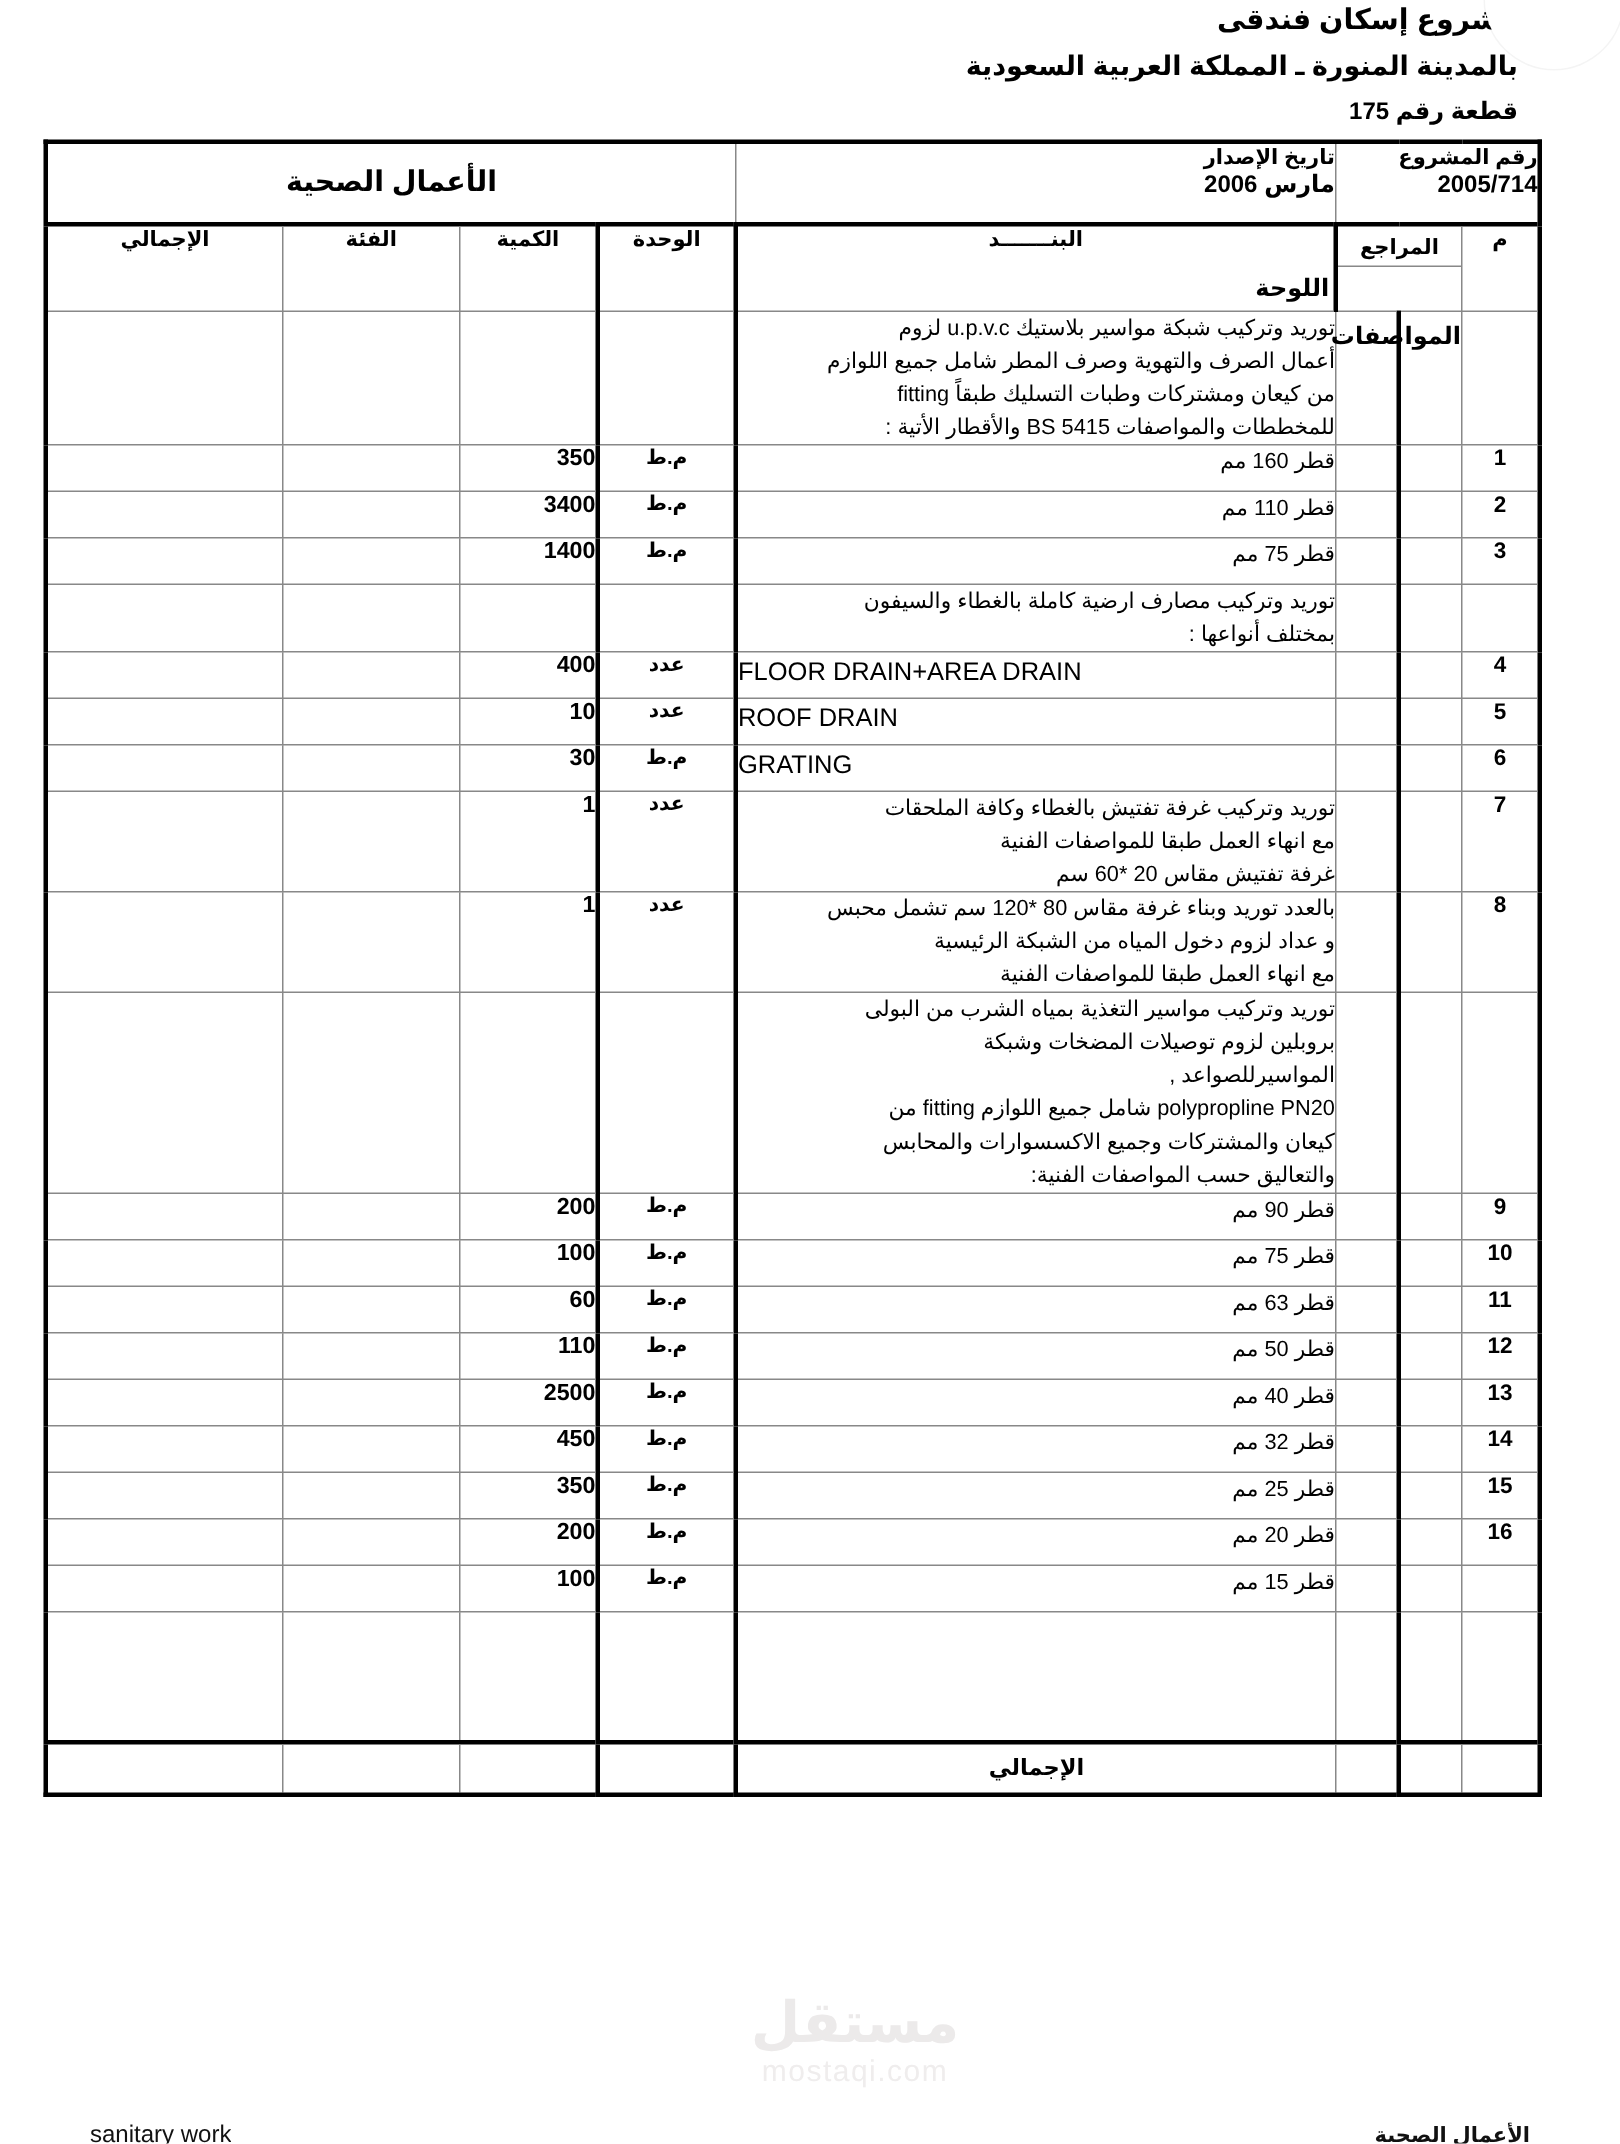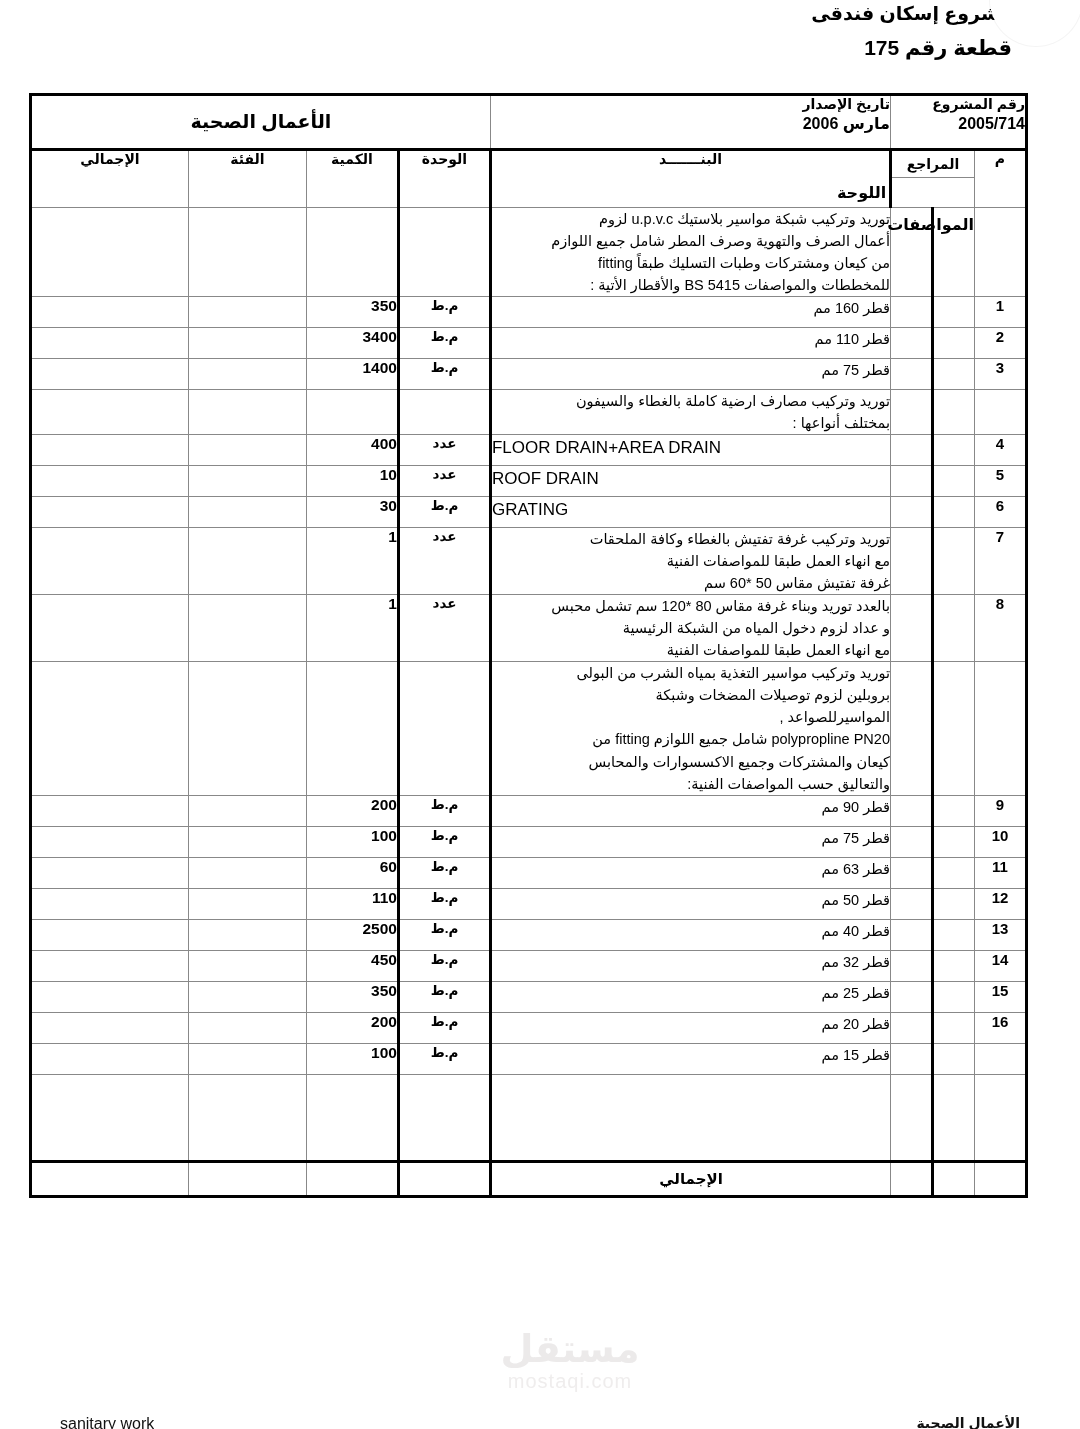--- a/index.html
+++ b/index.html
@@ -27,21 +27,21 @@
   .title-block{
     position:absolute;top:0;right:68px;left:52px;height:95px;
     text-align:right;
   }
   .title-line{
     font-weight:bold;color:#000;
     line-height:1.0;
   }
   .t1{font-size:19px;padding-top:4px;letter-spacing:0;}
   .t2{font-size:18px;padding-top:12px;}
-  .t3{font-size:21px;padding-top:14px;}
+  .t3{font-size:16px;padding-top:14px;}
 
   
   table.boq{
     position:absolute;
     top:93px;right:52px;
     width:996px;
     border-collapse:collapse;
     table-layout:fixed;
     direction:rtl;
   }
@@ -128,20 +128,21 @@
   .cut-left{left:60px;}
   .cut-right{right:60px;font-weight:bold;font-size:14px;}
 </style>
 </head>
 <body>
 
 <div id="page">
 
   <div class="title-block">
     <div class="title-line t1">مشروع إسكان فندقى</div>
+    <div class="title-line t2">بالمدينة المنورة ـ المملكة العربية السعودية</div>
     <div class="title-line t3">قطعة رقم 175</div>
   </div>
 
   <table class="boq">
     <colgroup>
       <col style="width:52px">
       <col style="width:42px">
       <col style="width:42px">
       <col style="width:400px">
       <col style="width:92px">
@@ -267,21 +268,21 @@
           <td class="c-blank"></td>
           <td class="c-blank hb-l"></td>
         </tr>
         <tr class="data-row">
           <td class="c-num hb-r valign-b">7</td>
           <td class="c-blank hb-l"></td>
           <td class="c-blank"></td>
           <td class="c-item hb-l">
             <div>توريد وتركيب  غرفة تفتيش بالغطاء وكافة الملحقات</div>
             <div>مع انهاء العمل طبقا للمواصفات الفنية</div>
-            <div>غرفة تفتيش مقاس 50 *60  سم</div>
+            <div>غرفة تفتيش مقاس 20 *60  سم</div>
           </td>
           <td class="c-unit hb-l valign-b">عدد</td>
           <td class="c-qty valign-b">1</td>
           <td class="c-blank"></td>
           <td class="c-blank hb-l"></td>
         </tr>
         <tr class="data-row">
           <td class="c-num hb-r valign-b">8</td>
           <td class="c-blank hb-l"></td>
           <td class="c-blank"></td>

